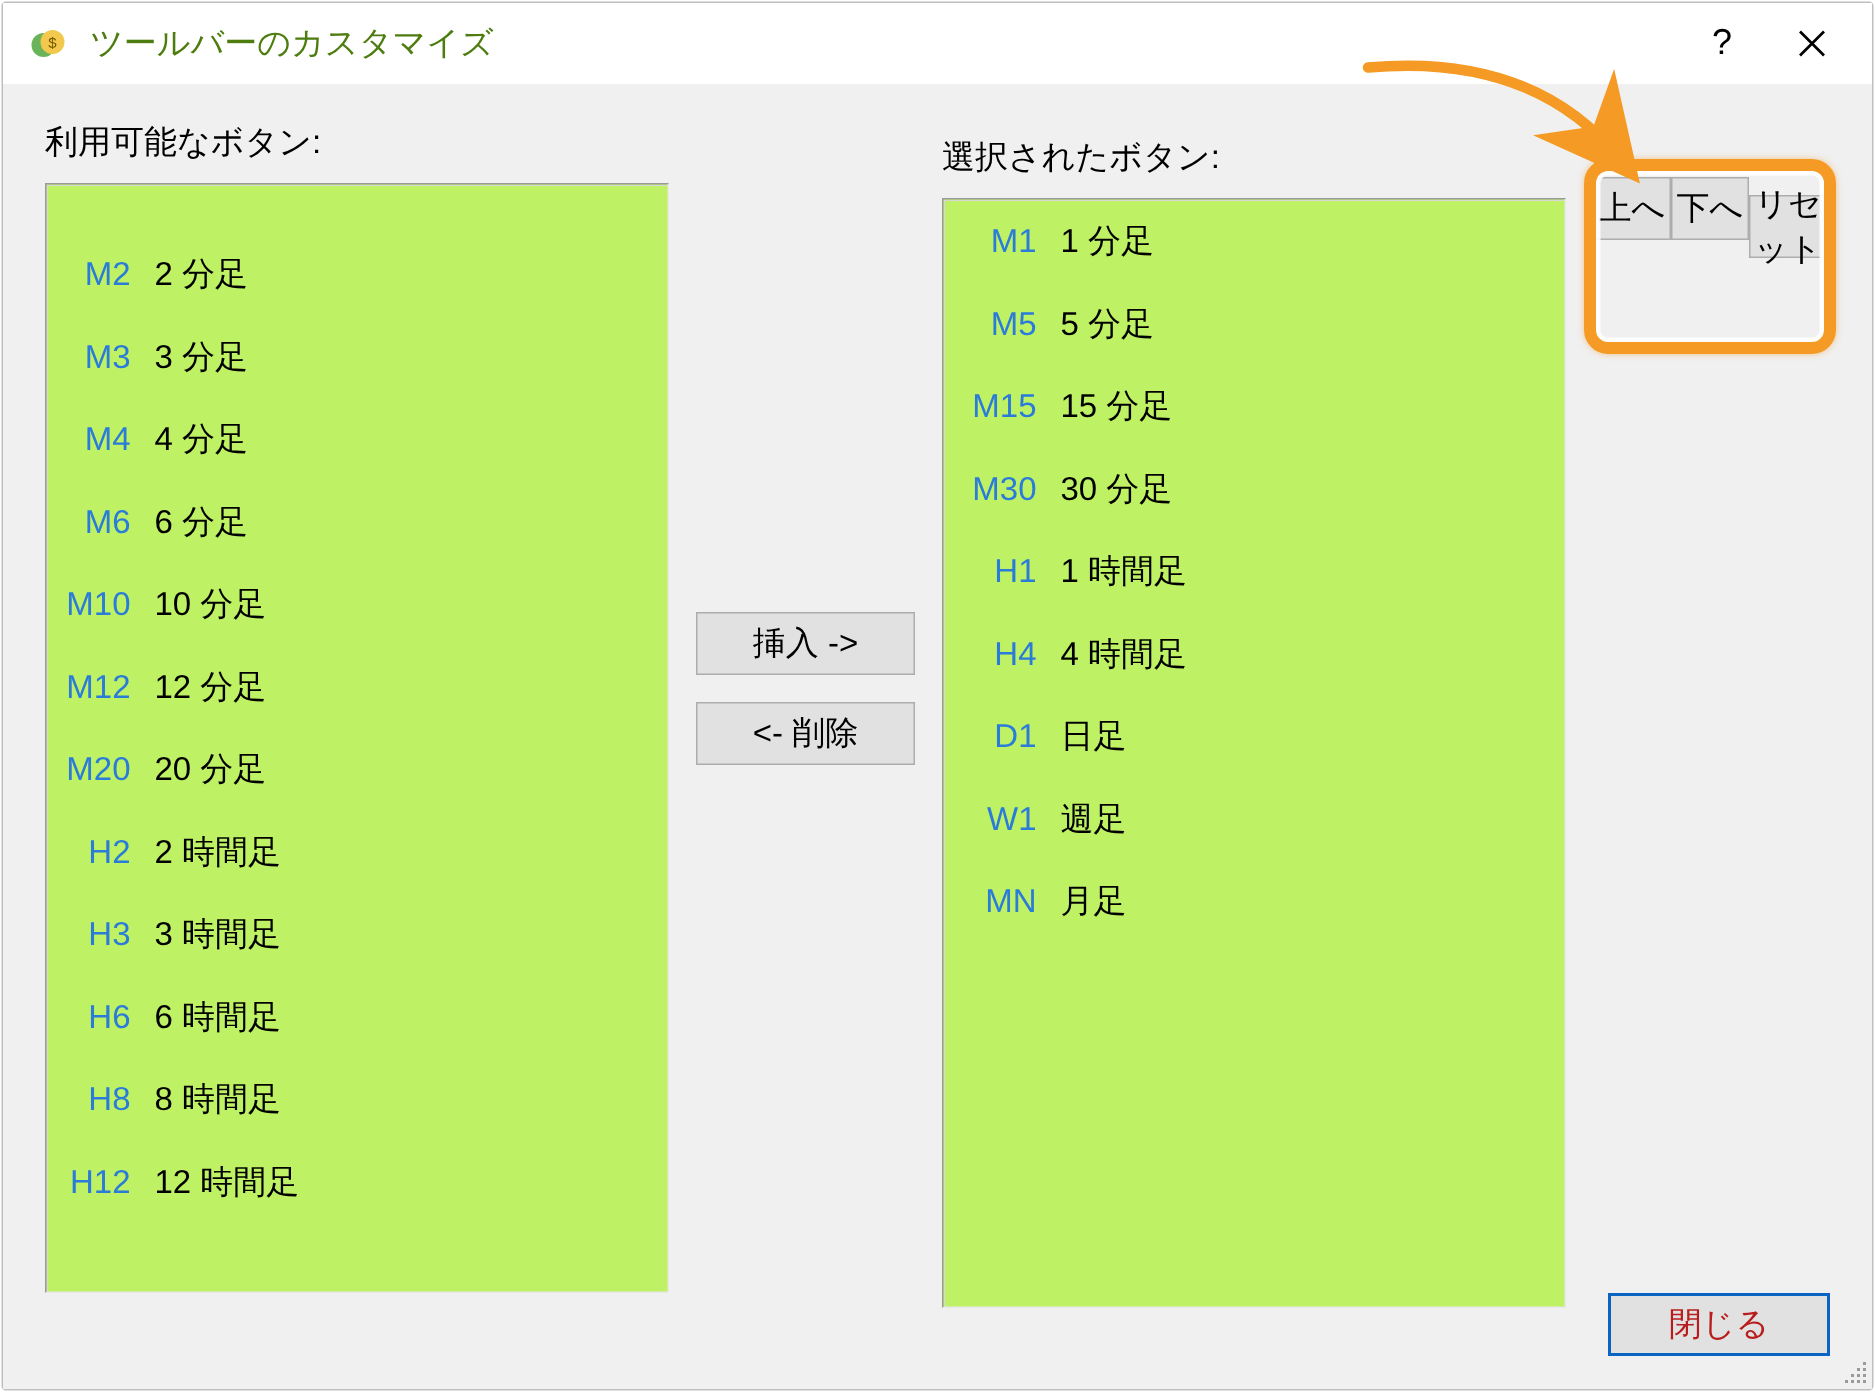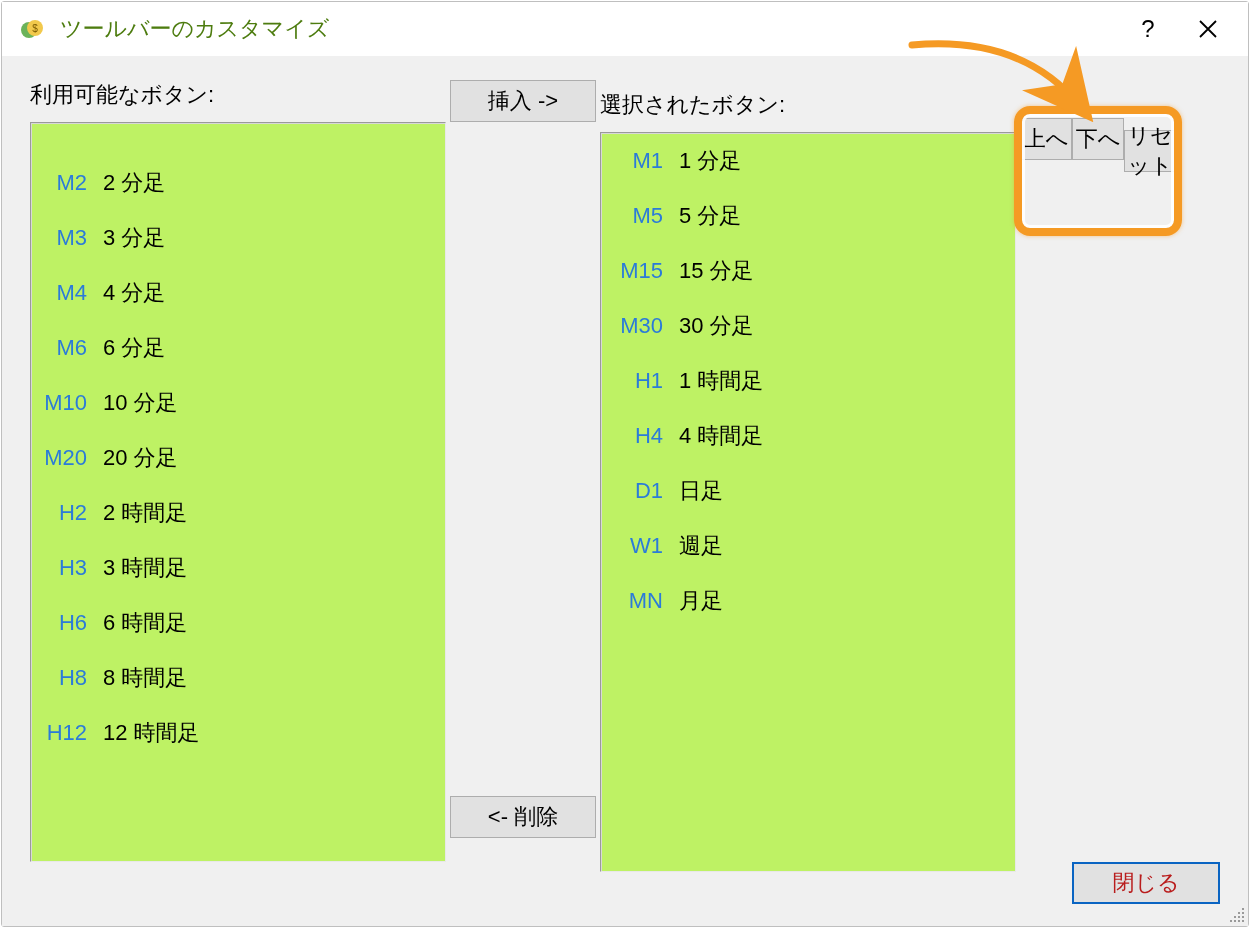--- a/index.html
+++ b/index.html
@@ -51,21 +51,21 @@
       position: absolute;
       top: 54px;
       left: 0;
       right: 0;
       bottom: 0;
       background: #f0f0f0;
       padding: 24px 28px 18px 28px;
     }
     .layout {
       display: flex;
-      gap: 4px;
+      gap: 18px;
       height: 100%;
       position: relative;
     }
     .col-label {
       font-size: 22px;
       color: #000;
       margin-bottom: 12px;
     }
     .listbox {
       background: #bef264;
@@ -95,21 +95,21 @@
     }
     .list-row .desc {
       color: #000;
       padding-left: 6px;
     }
     .col-left { width: 416px; }
     .col-mid {
       width: 146px;
       display: flex;
       flex-direction: column;
-      justify-content: space-between;
+      justify-content: center;
       gap: 18px;
       padding-bottom: 70px;
     }
     .btn {
       height: 42px;
       background: #e1e1e1;
       border: 1px solid #adadad;
       font-size: 22px;
       color: #000;
       cursor: pointer;
@@ -219,20 +219,24 @@
               <span class="code">M4</span>
               <span class="desc">4 分足</span>
             </div>
             <div class="list-row">
               <span class="code">M6</span>
               <span class="desc">6 分足</span>
             </div>
             <div class="list-row">
               <span class="code">M10</span>
               <span class="desc">10 分足</span>
+            </div>
+            <div class="list-row">
+              <span class="code">M12</span>
+              <span class="desc">12 分足</span>
             </div>
             <div class="list-row">
               <span class="code">M20</span>
               <span class="desc">20 分足</span>
             </div>
             <div class="list-row">
               <span class="code">H2</span>
               <span class="desc">2 時間足</span>
             </div>
             <div class="list-row">

